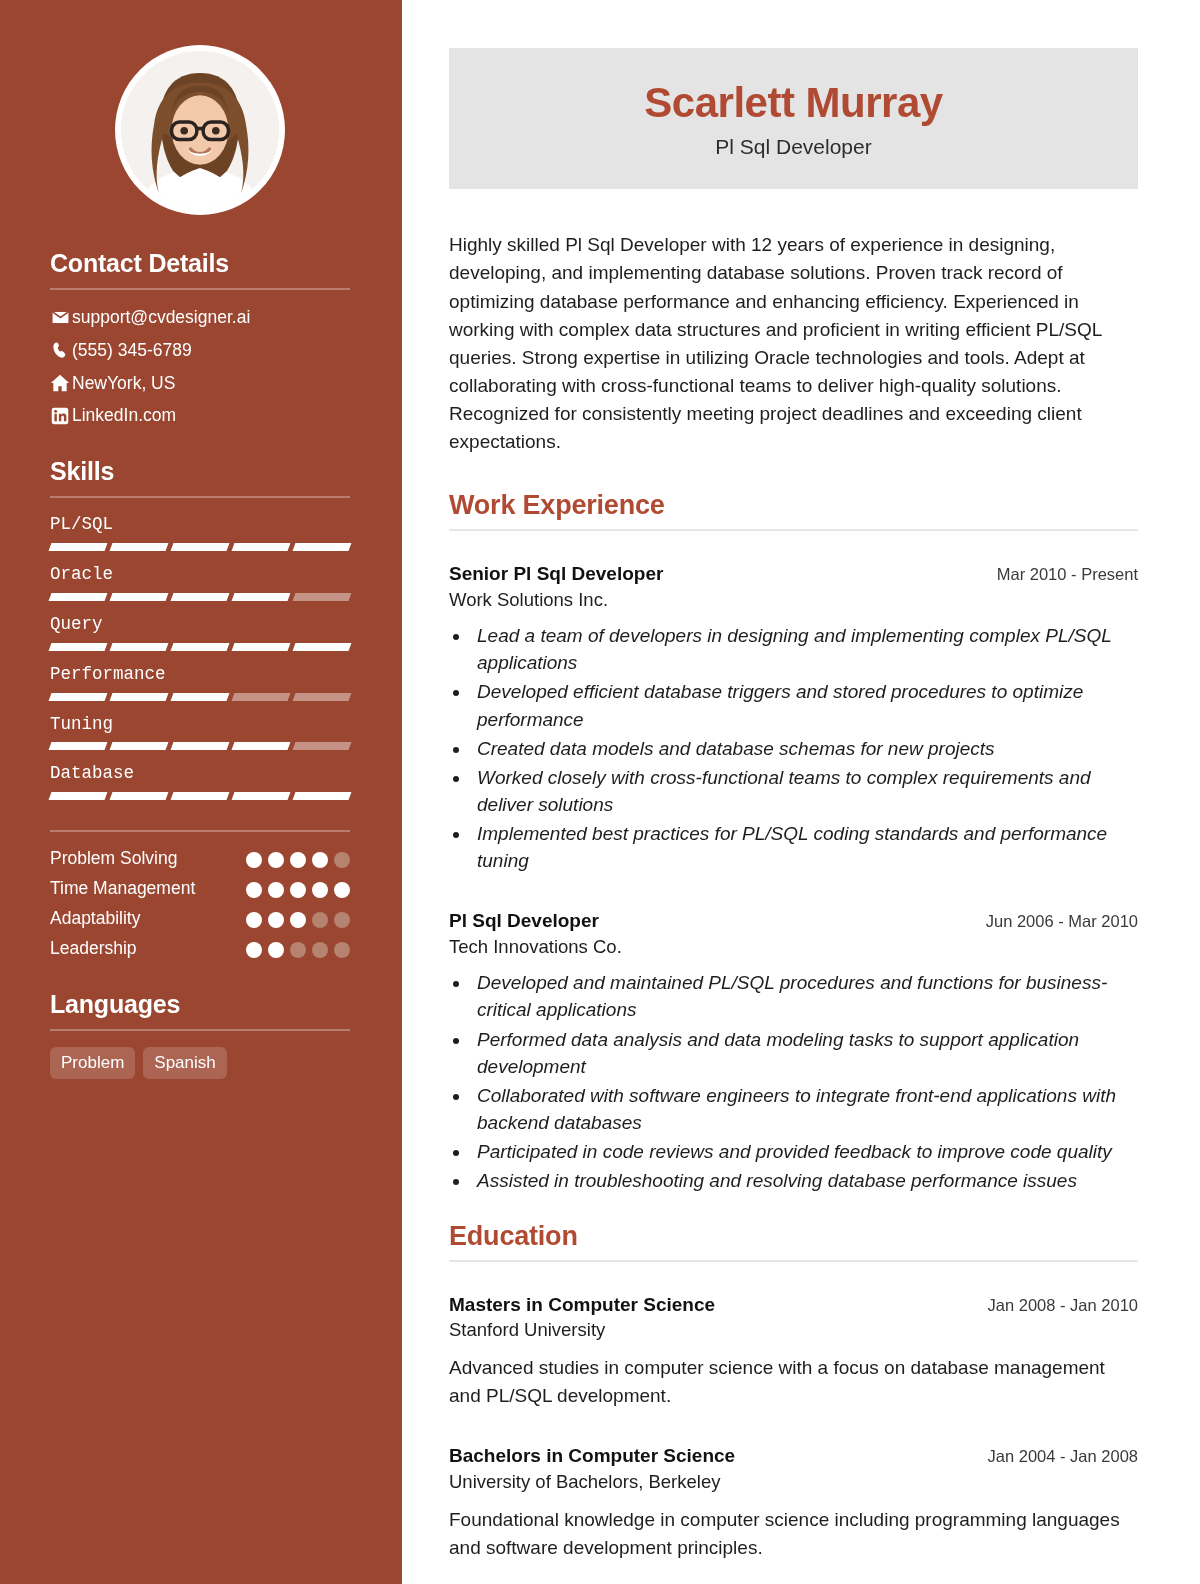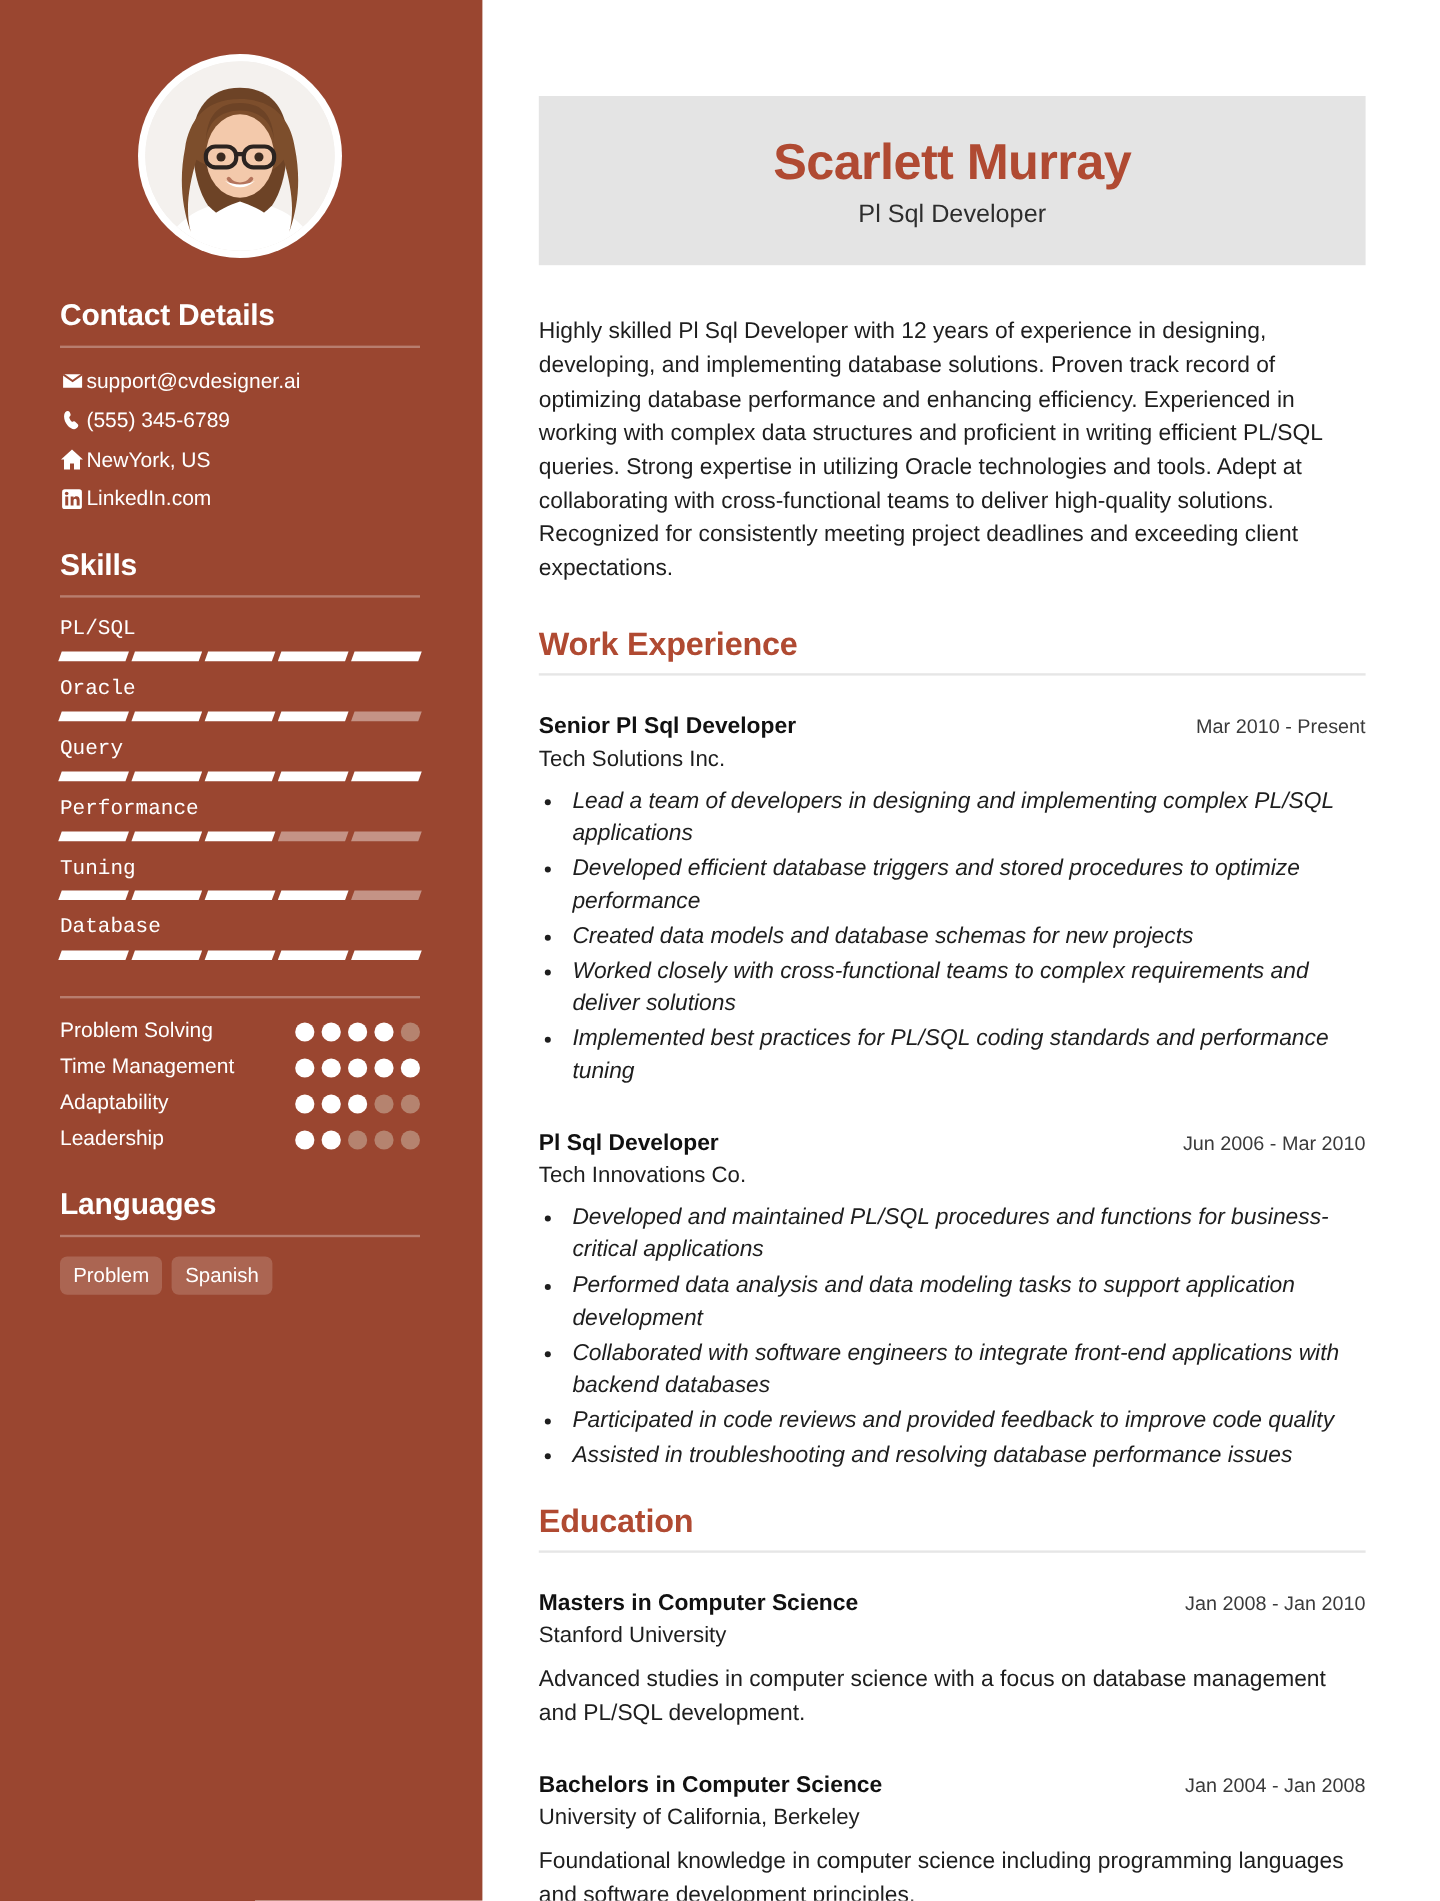--- a/index.html
+++ b/index.html
@@ -108,21 +108,21 @@
     background: rgba(255,255,255,0.17);
     border-radius: 6px;
     padding: 6px 11px;
     font-size: 17px;
     color: #ffffff;
   }
 
   
   .main {
     flex: 1 1 auto;
-    padding: 80px 62px 0 47px;
+    padding: 48px 62px 0 47px;
     position: relative;
   }
   .banner {
     background: #e4e4e4;
     padding: 32px 20px 30px 20px;
     text-align: center;
     margin-bottom: 42px;
   }
   .name {
     font-size: 42px;
@@ -399,21 +399,21 @@
 
     <section class="sec-block">
       <div class="sec-h">Work Experience</div>
       <div class="sec-rule"></div>
       <div id="work-list">
           <div class="entry">
             <div class="entry-top">
               <div class="entry-role">Senior Pl Sql Developer</div>
               <div class="entry-date">Mar 2010 - Present</div>
             </div>
-            <div class="entry-org">Tech Solutions Inc.</div>
+            <div class="entry-org">Work Solutions Inc.</div>
             <ul class="bullets">
               <li>Lead a team of developers in designing and implementing complex PL/SQL applications</li>
               <li>Developed efficient database triggers and stored procedures to optimize performance</li>
               <li>Created data models and database schemas for new projects</li>
               <li>Worked closely with cross-functional teams to complex requirements and deliver solutions</li>
               <li>Implemented best practices for PL/SQL coding standards and performance tuning</li>
             </ul>
           </div>
           <div class="entry">
             <div class="entry-top">
@@ -442,19 +442,19 @@
               <div class="entry-date">Jan 2008 - Jan 2010</div>
             </div>
             <div class="entry-org">Stanford University</div>
             <div class="entry-desc">Advanced studies in computer science with a focus on database management and PL/SQL development.</div>
           </div>
           <div class="entry">
             <div class="entry-top">
               <div class="entry-role">Bachelors in Computer Science</div>
               <div class="entry-date">Jan 2004 - Jan 2008</div>
             </div>
-            <div class="entry-org">University of California, Berkeley</div>
+            <div class="entry-org">University of Bachelors, Berkeley</div>
             <div class="entry-desc">Foundational knowledge in computer science including programming languages and software development principles.</div>
           </div>
         </div>
     </section>
   </main>
 </div>
 
 </body></html>

